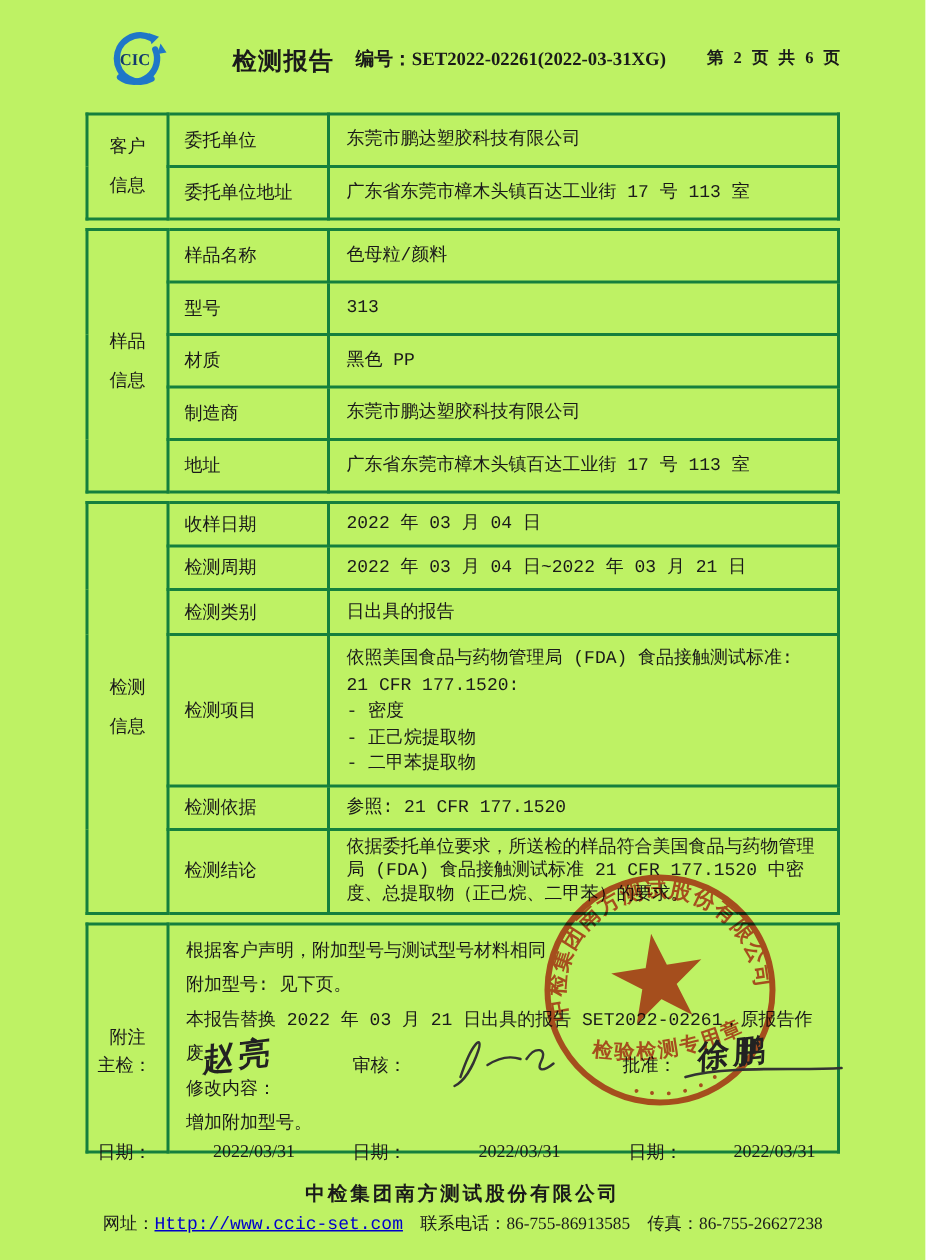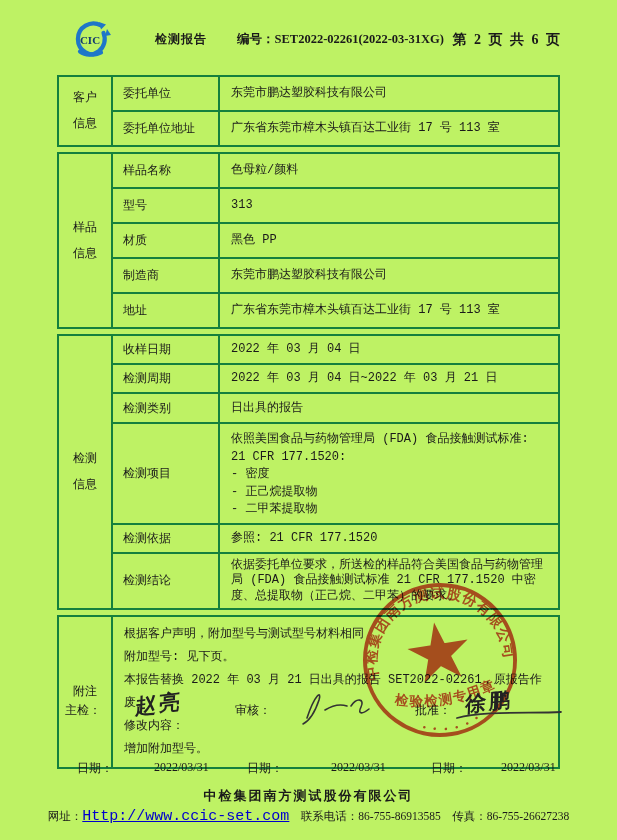--- a/index.html
+++ b/index.html
@@ -2,55 +2,55 @@
 <html><head>
 <meta charset="utf-8">
 <style>
   html,body{margin:0;padding:0;background:#fff;}
   .page{position:relative;width:617px;height:840px;background:#bef264;overflow:hidden;
         font-family:"Liberation Serif","DejaVu Serif",serif;color:#1a1a1a;}
 
   
   .hdr{position:absolute;top:18px;left:57px;right:55px;height:42px;}
   .logo{position:absolute;left:6px;top:0;}
-  .hdr-title{position:absolute;left:98px;top:13px;font-size:12px;font-weight:bold;letter-spacing:1px;font-family:Liberation Mono, monospace;}
+  .hdr-title{position:absolute;left:98px;top:13px;font-size:16px;font-weight:bold;letter-spacing:1px;font-family:Liberation Mono, monospace;}
   .hdr-no{position:absolute;left:180px;top:13px;font-size:12.5px;font-weight:bold;}
-  .hdr-page{position:absolute;right:0;top:13px;font-size:14px;font-weight:bold;letter-spacing:2px;text-align:center;}
+  .hdr-page{position:absolute;right:0;top:13px;font-size:11px;font-weight:bold;letter-spacing:2px;text-align:center;}
 
   
   .content{position:absolute;top:75px;left:57px;width:503px;}
   table.sec{border-collapse:collapse;width:503px;table-layout:fixed;margin-bottom:5px;}
   table.sec td{border:2px solid #15803d;font-size:12px;vertical-align:middle;font-family:Liberation Mono, monospace;}
   td.sec-label{width:52px;text-align:center;line-height:26px;padding:0;}
   td.f{width:94px;padding-left:10px;}
   td.v{padding-left:11px;padding-right:8px;line-height:1.55;}
   .h31{height:31px;} .h25{height:25px;margin-left:40px;} .h26{height:26px;margin-left:12px;}
   td.items-cell{vertical-align:top;padding-top:7px;padding-bottom:4px;line-height:17.5px;}
   td.concl{line-height:15.5px;padding-top:4px;padding-bottom:4px;}
   td.notes-cell{vertical-align:top;padding:6px 10px 6px 11px;line-height:23px;}
   .note-line{white-space:normal;}
 
   
   .signs{position:absolute;top:688px;left:57px;width:503px;font-size:12px;}
   .sig-row{position:relative;height:46px;}
-  .date-row{position:relative;height:20px;margin-top:26px;margin-left:12px;}
+  .date-row{position:relative;height:20px;margin-top:26px;}
   .lab{position:absolute;top:14px;}
   .sig{position:absolute;font-weight:bold;font-size:21px;color:#222;
        transform:rotate(-7deg) skewX(-9deg);letter-spacing:3px;z-index:7;}
   .dt{position:absolute;font-size:12px;}
 
   
   .stamp{position:absolute;left:352px;top:572px;width:176px;height:176px;z-index:5;
          opacity:.88;mix-blend-mode:multiply;pointer-events:none;}
 
   
   .footer{position:absolute;left:0;right:0;top:787px;text-align:center;}
   .f-co{font-size:13px;font-weight:bold;letter-spacing:2px;}
   .f-line{font-size:11.5px;margin-top:3px;}
-  a.weblink{color:#0000cc;text-decoration:underline;font-family:"Liberation Mono","DejaVu Sans Mono",monospace;font-size:15px;}
+  a.weblink{color:#0000cc;text-decoration:underline;font-family:"Liberation Mono","DejaVu Sans Mono",monospace;font-size:12px;}
 </style>
 </head>
 <body>
 
 <div class="page">
 
   <div class="hdr">
     <svg class="logo" width="54" height="42" viewBox="0 0 54 42">
       <g fill="none" stroke="#1f77c8" stroke-width="4.2" stroke-linecap="round">
         <path d="M 38,7.5 A 15.5,15.5 0 1 0 38,34.5"></path>

